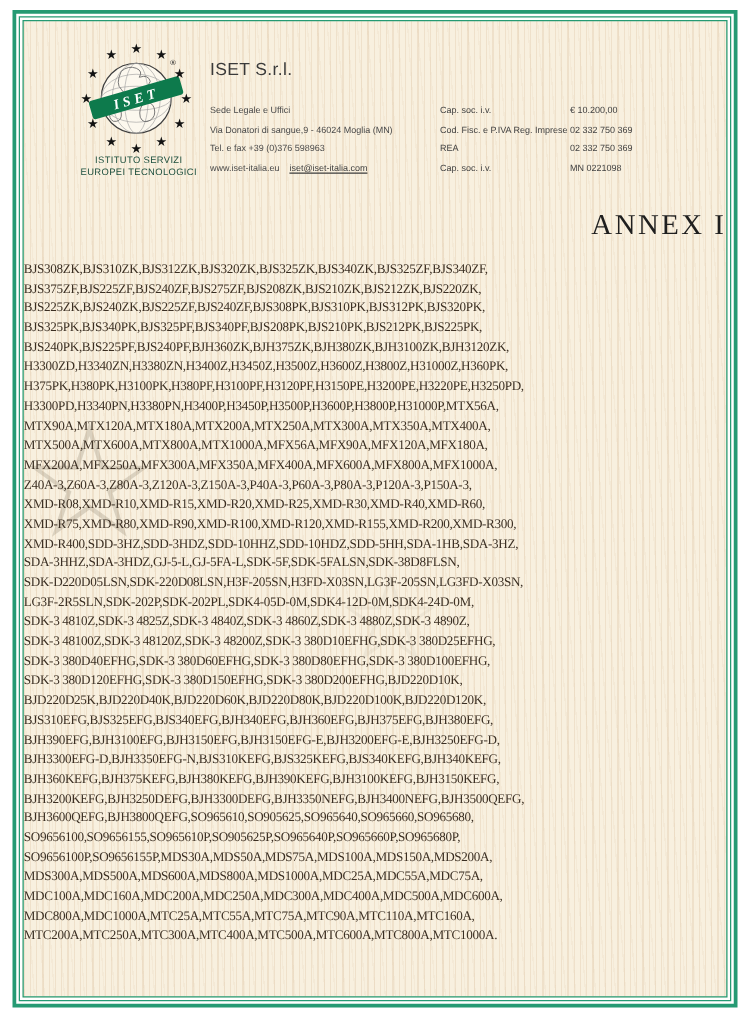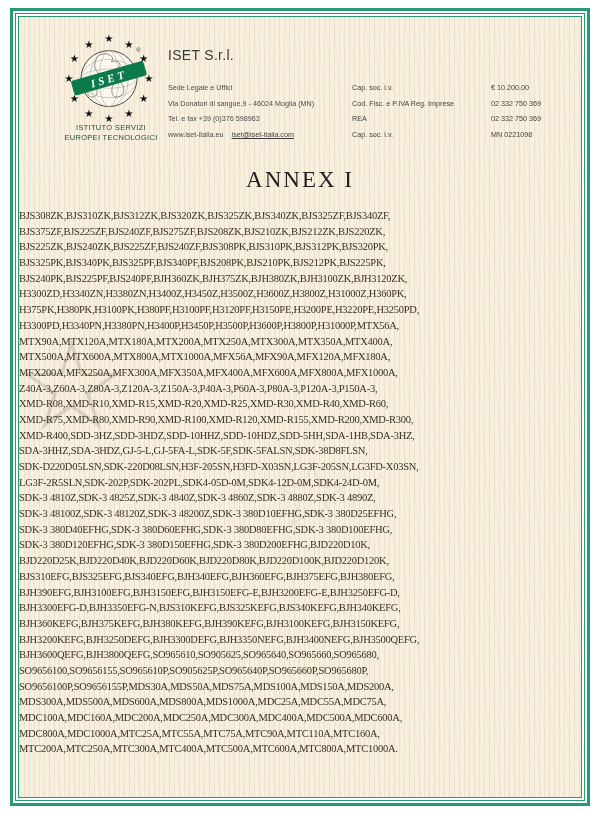--- a/index.html
+++ b/index.html
@@ -37,27 +37,27 @@
     color:var(--caption-green);
   }
   .company-name{
     position:absolute;left:149px;top:30px;
     font-size:14px;color:#3a3a3a;letter-spacing:0.3px;
   }
   .address{position:absolute;left:149px;top:63px;font-size:7.2px;color:#4a4a4a;}
   .address .row{line-height:15.5px;white-space:nowrap;}
   .email-link{text-decoration:underline;margin-left:8px;color:#3d3d3d;margin-top:12px;}
   .registry{position:absolute;left:333px;top:63px;font-size:7.2px;color:#424242;}
-  .registry .reg-row{display:flex;line-height:15.5px;white-space:nowrap;gap:35px;}
+  .registry .reg-row{display:flex;line-height:15.5px;white-space:nowrap;}
   .registry .reg-label{flex:0 0 104px;}
   .registry .reg-value{}
 
   
   .annex-title{
-    position:absolute;left:0;top:150px;width:100%;text-align:center;
+    position:absolute;left:0;top:150px;width:100%;text-align:right;
     font-family:"Liberation Serif",serif;font-size:23px;letter-spacing:2px;
     color:#1f1f1f;
   }
 
   
   .model-list{
     position:absolute;left:0;top:191px;width:100%;text-align:left;
     font-family:"Liberation Serif",serif;font-size:10.5px;line-height:15.68px;
     letter-spacing:-0.25px;color:#3b2f23;
   }

